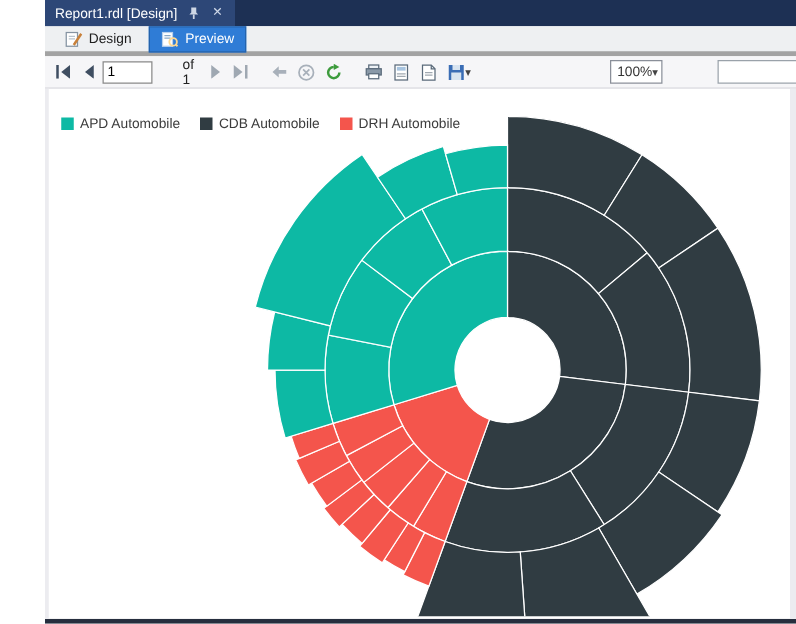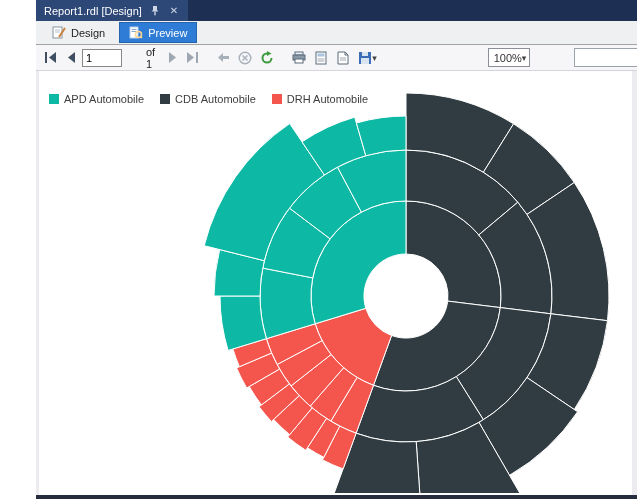--- a/index.html
+++ b/index.html
@@ -7,21 +7,21 @@
   body { font-family:"Liberation Sans", sans-serif; overflow:hidden; background:#fff; }
   .window { display:flex; flex-direction:column; width:637px; height:499px; background:#fff;padding-left:36px; }
 
   
   .titlebar { height:21px; background:#1d3054; display:flex; align-items:stretch; flex:0 0 auto; }
   .doc-tab { display:flex; align-items:center; gap:6px; padding:0 8px; background:#2d4777; color:#fff; font-size:11px; cursor:default; }
   .tab-label { white-space:nowrap; }
   .icon-btn { display:flex; align-items:center; justify-content:center; background:none; border:none; cursor:pointer; padding:0 2px; color:#cfd8e8; font-size:10px; line-height:1; }
 
   
-  .mode-row { height:24px; background:#eef0f2; display:flex; align-items:center; padding-left:6px; gap:4px; flex:0 0 auto; border-bottom:1px solid #a3a3a3; }
+  .mode-row { height:24px; background:#eef0f2; display:flex; align-items:center; padding-left:6px; gap:4px; flex:0 0 auto; border-bottom:4px solid #a3a3a3; }
   .mode-tab { display:flex; align-items:center; gap:5px; font-size:11px; color:#1e1e1e; padding:3px 9px; border:1px solid transparent; background:transparent; cursor:pointer; }
   .mode-tab.selected { background:#2f7cd6; border-color:#2463ad; color:#fff; }
 
   
   .toolbar { height:26px; background:#f6f6f8; display:flex; align-items:center; padding:0 5px; gap:2px; font-size:11px; color:#333; flex:0 0 auto; border-bottom:1px solid #d4d4da; }
   .tb-btn { display:flex; align-items:center; justify-content:center; background:none; border:none; padding:1px 3px; cursor:pointer; }
   .tb-sep { width:1px; height:17px; background:#c9c9cf; margin:0 4px; }
   .page-input { width:40px; height:18px; border:1px solid #888; font-size:11px; padding:0 3px; font-family:inherit; }
   .of-label { margin:0 6px 0 22px; color:#222; }
   .combo { width:90px; height:19px; background:#fff; border:1px solid #8a8f99; display:flex; align-items:center; justify-content:space-between; padding:0 3px 0 5px; margin-left:106px; cursor:pointer; }

